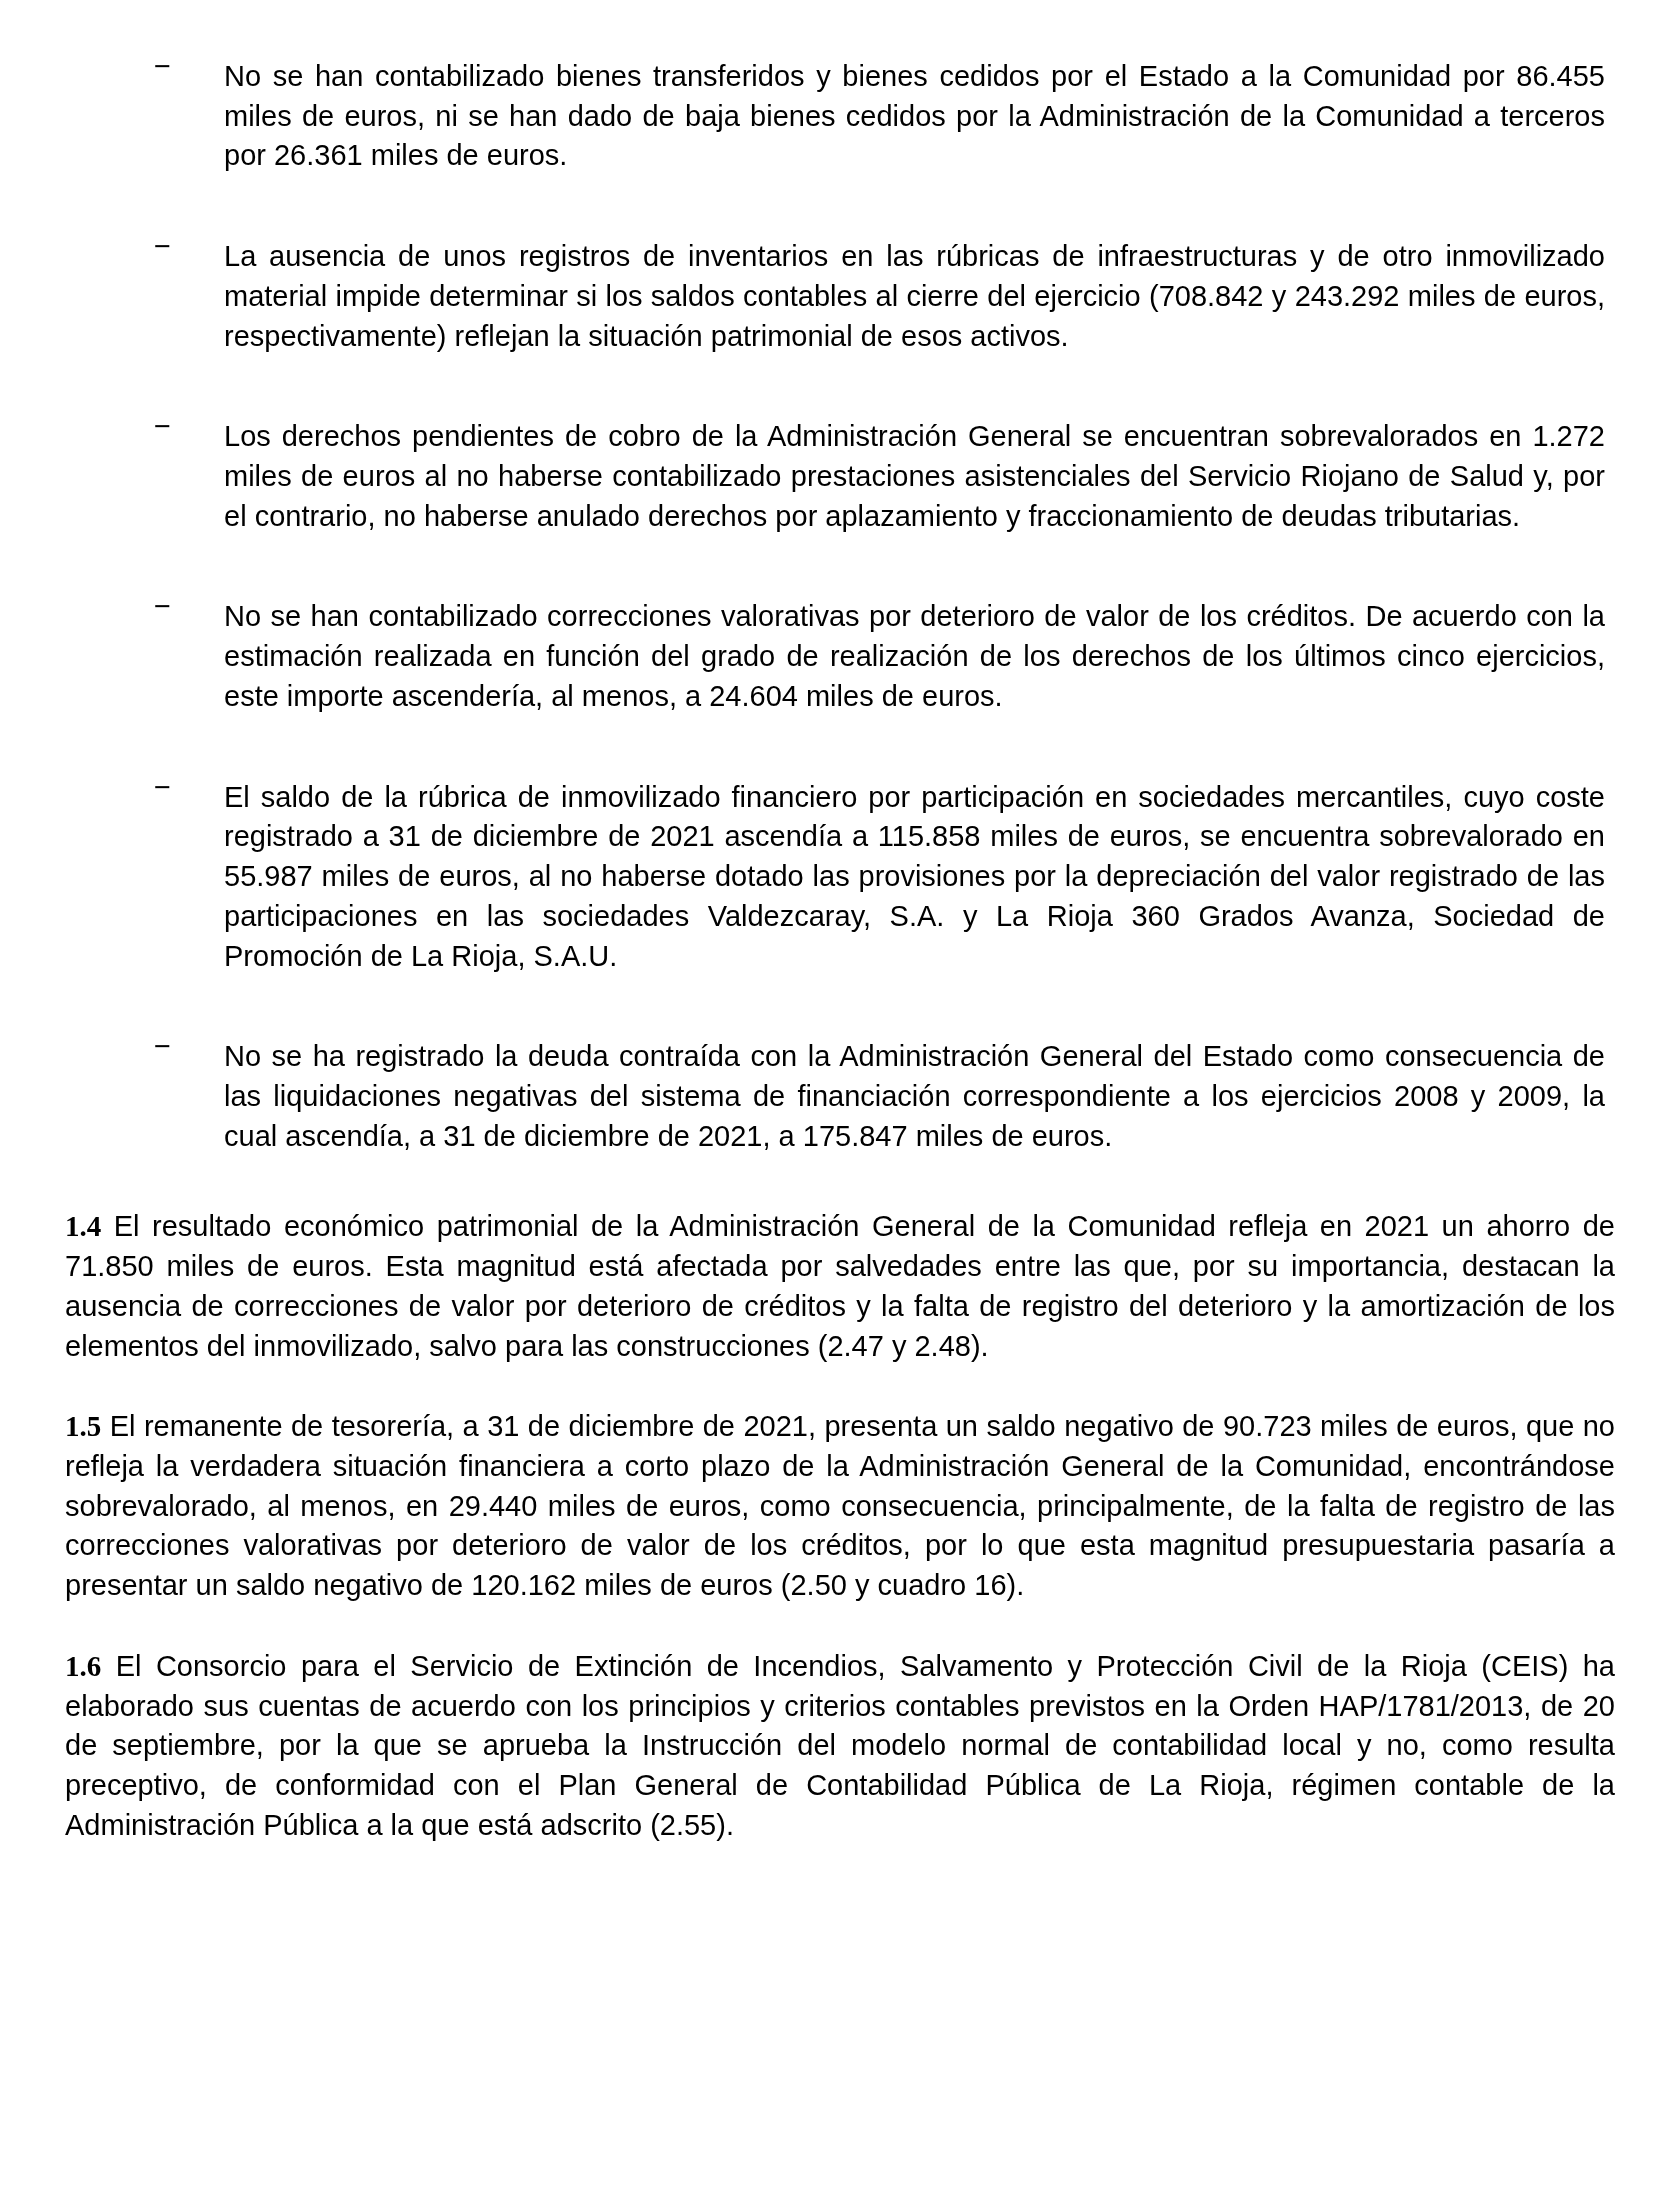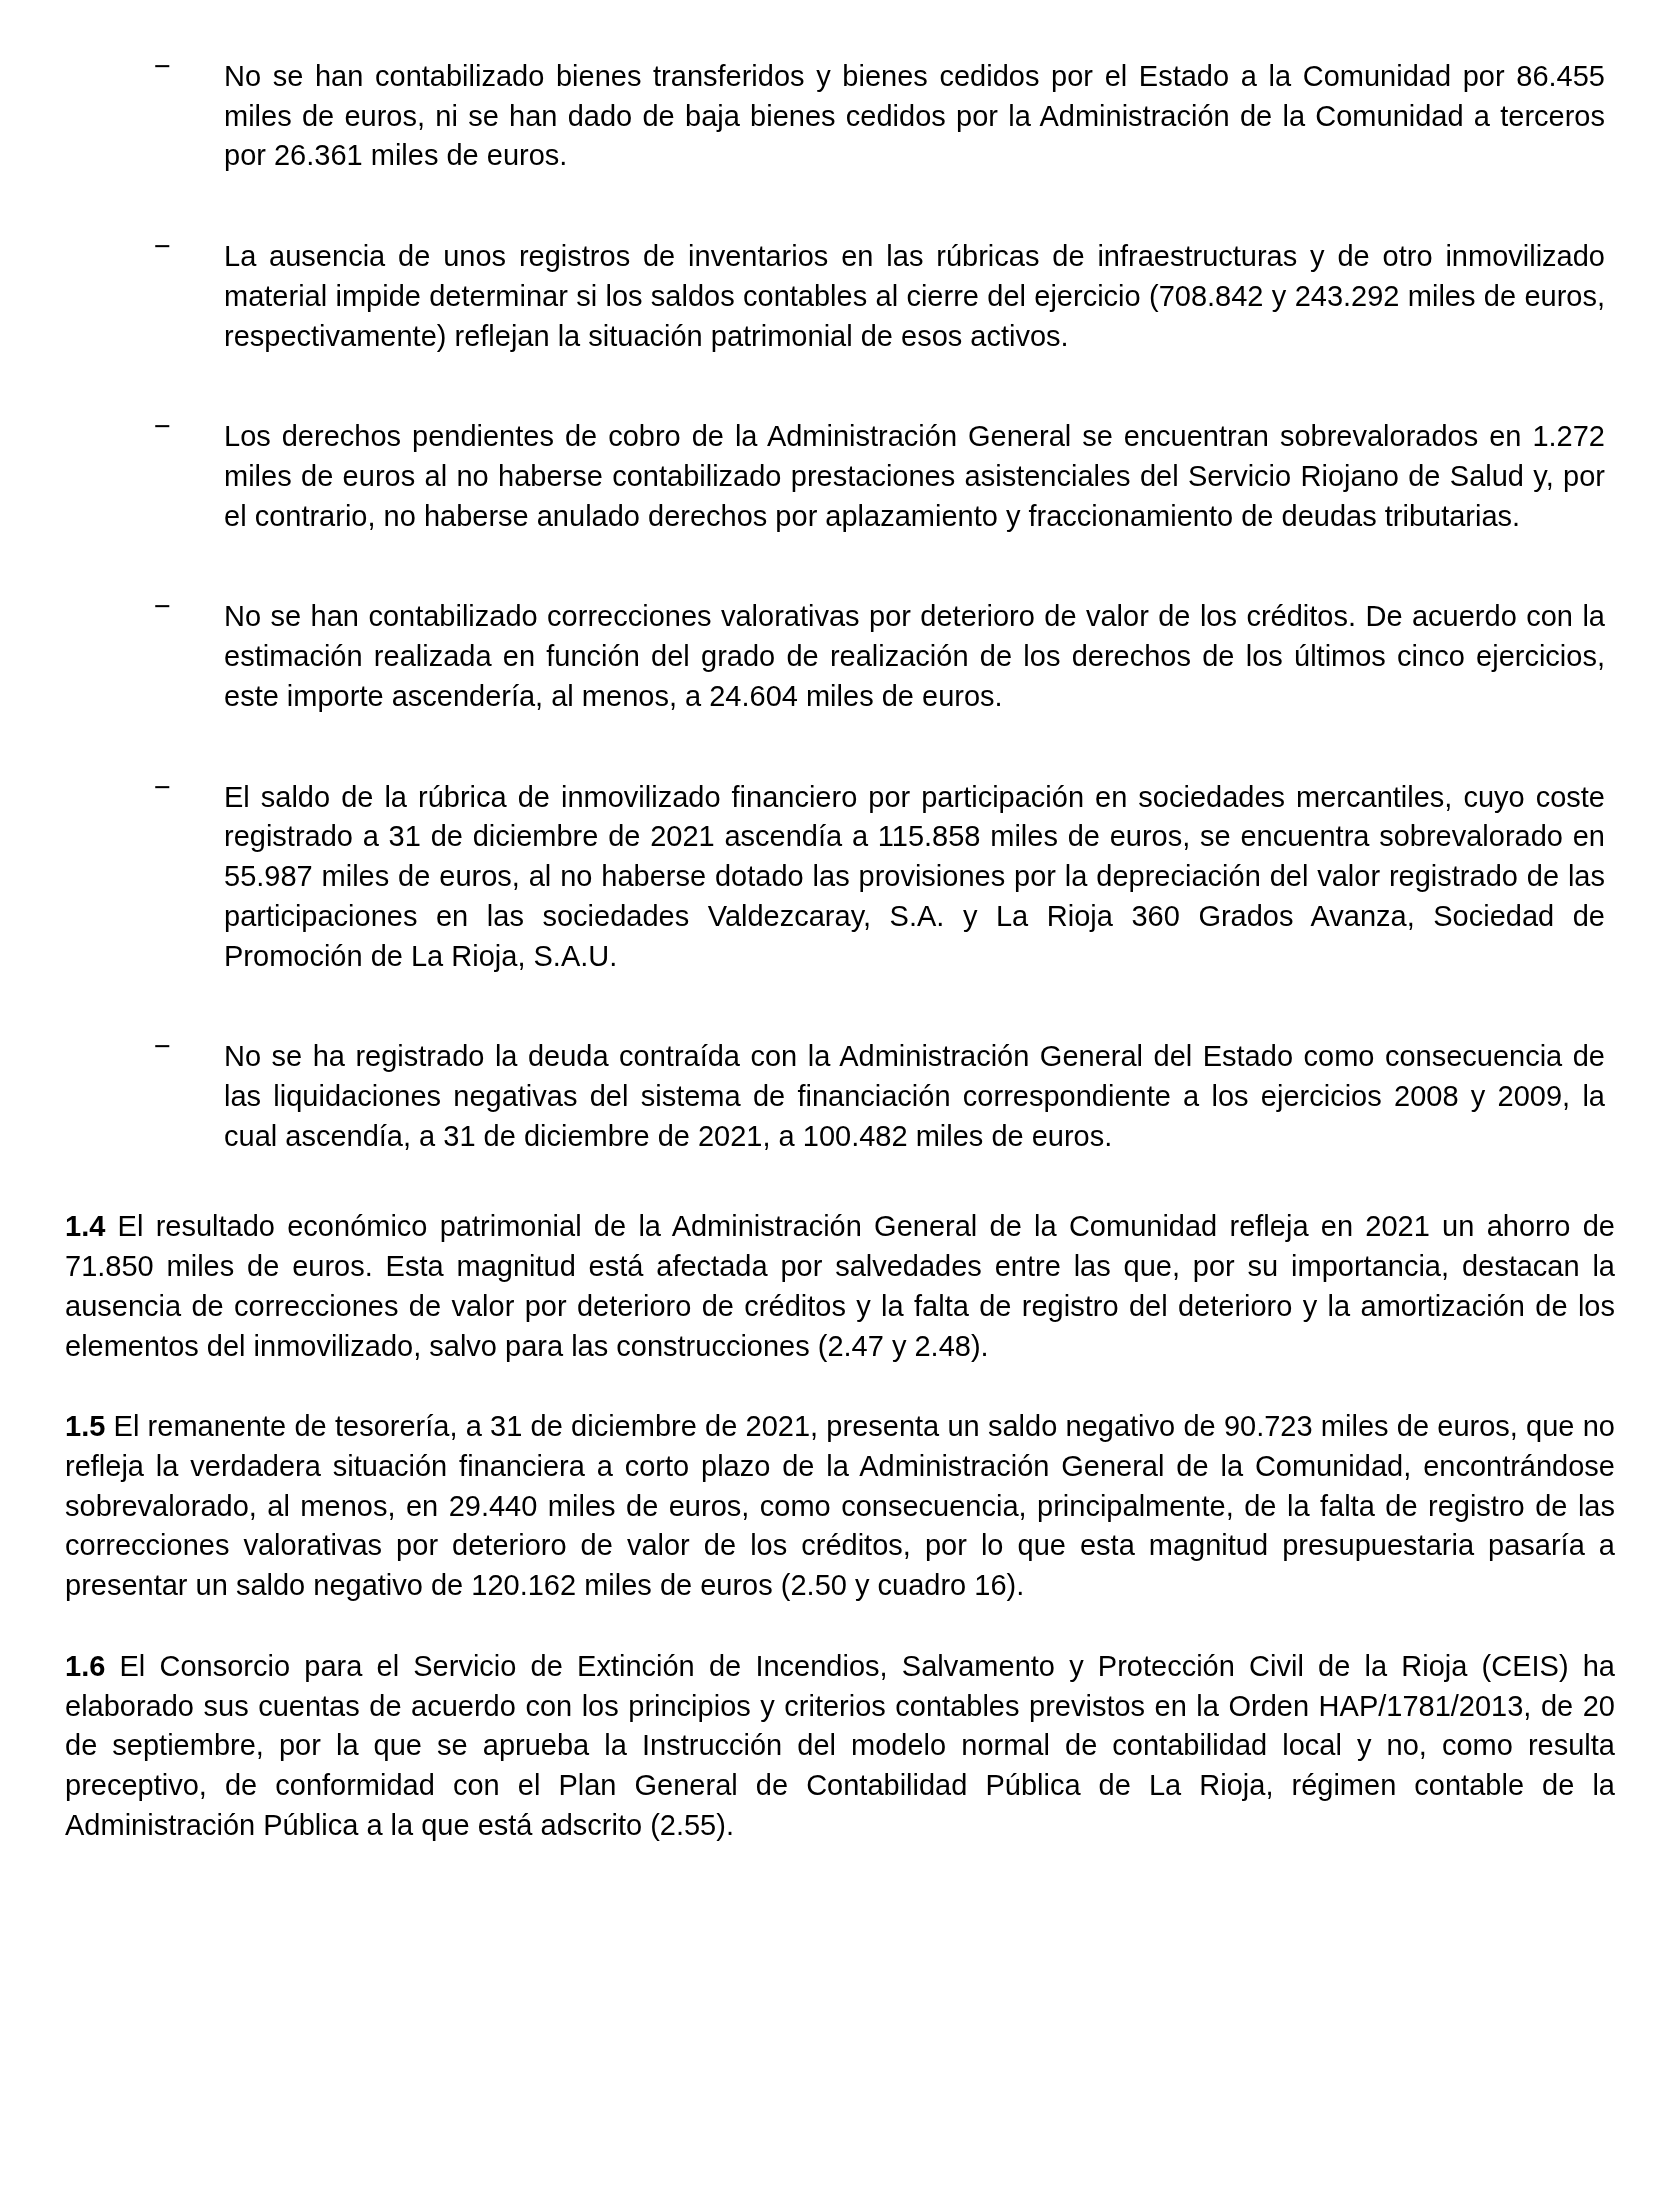--- a/index.html
+++ b/index.html
@@ -33,20 +33,21 @@
     flex: 1;
     margin: 10px;
     text-align: justify;
   }
   .para {
     margin: 0 0 41px 0;
     text-align: justify;
   }
   .para-number {
     font-weight: bold;
+    font-family: Liberation Serif, serif;
   }
 </style>
 </head>
 <body>
 
 <div class="page">
 
   <div class="bullet-list">
 
     <div class="bullet-item">
@@ -69,21 +70,21 @@
       <p class="bullet-text">No se han contabilizado correcciones valorativas por deterioro de valor de los créditos. De acuerdo con la estimación realizada en función del grado de realización de los derechos de los últimos cinco ejercicios, este importe ascendería, al menos, a 24.604 miles de euros.</p>
     </div>
 
     <div class="bullet-item">
       <span class="bullet-marker">−</span>
       <p class="bullet-text">El saldo de la rúbrica de inmovilizado financiero por participación en sociedades mercantiles, cuyo coste registrado a 31 de diciembre de 2021 ascendía a 115.858 miles de euros, se encuentra sobrevalorado en 55.987 miles de euros, al no haberse dotado las provisiones por la depreciación del valor registrado de las participaciones en las sociedades Valdezcaray, S.A. y La Rioja 360 Grados Avanza, Sociedad de Promoción de La Rioja, S.A.U.</p>
     </div>
 
     <div class="bullet-item">
       <span class="bullet-marker">−</span>
-      <p class="bullet-text">No se ha registrado la deuda contraída con la Administración General del Estado como consecuencia de las liquidaciones negativas del sistema de financiación correspondiente a los ejercicios 2008 y 2009, la cual ascendía, a 31 de diciembre de 2021, a 100.482 miles de euros.</p>
+      <p class="bullet-text">No se ha registrado la deuda contraída con la Administración General del Estado como consecuencia de las liquidaciones negativas del sistema de financiación correspondiente a los ejercicios 2008 y 2009, la cual ascendía, a 31 de diciembre de 2021, a 175.847 miles de euros.</p>
     </div>
 
   </div>
 
   <p class="para"><span class="para-number">1.4</span> <span>El resultado económico patrimonial de la Administración General de la Comunidad refleja en 2021 un ahorro de 71.850 miles de euros. Esta magnitud está afectada por salvedades entre las que, por su importancia, destacan la ausencia de correcciones de valor por deterioro de créditos y la falta de registro del deterioro y la amortización de los elementos del inmovilizado, salvo para las construcciones (2.47 y 2.48).</span></p>
 
   <p class="para"><span class="para-number">1.5</span> <span>El remanente de tesorería, a 31 de diciembre de 2021, presenta un saldo negativo de 90.723 miles de euros, que no refleja la verdadera situación financiera a corto plazo de la Administración General de la Comunidad, encontrándose sobrevalorado, al menos, en 29.440 miles de euros, como consecuencia, principalmente, de la falta de registro de las correcciones valorativas por deterioro de valor de los créditos, por lo que esta magnitud presupuestaria pasaría a presentar un saldo negativo de 120.162 miles de euros (2.50 y cuadro 16).</span></p>
 
   <p class="para"><span class="para-number">1.6</span> <span>El Consorcio para el Servicio de Extinción de Incendios, Salvamento y Protección Civil de la Rioja (CEIS) ha elaborado sus cuentas de acuerdo con los principios y criterios contables previstos en la Orden HAP/1781/2013, de 20 de septiembre, por la que se aprueba la Instrucción del modelo normal de contabilidad local y no, como resulta preceptivo, de conformidad con el Plan General de Contabilidad Pública de La Rioja, régimen contable de la Administración Pública a la que está adscrito (2.55).</span></p>
 

